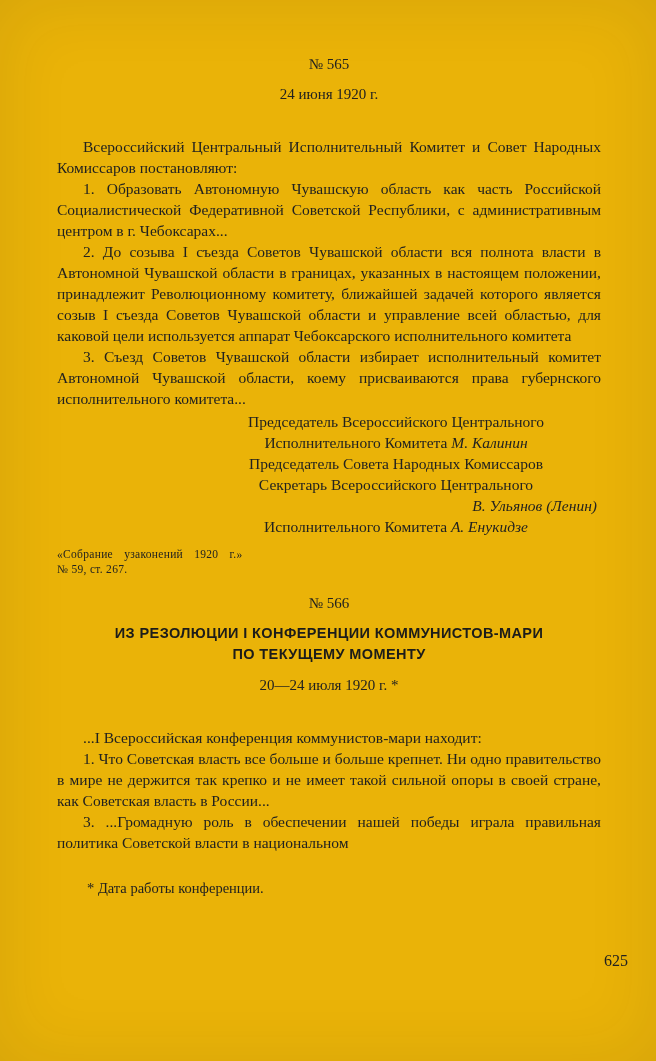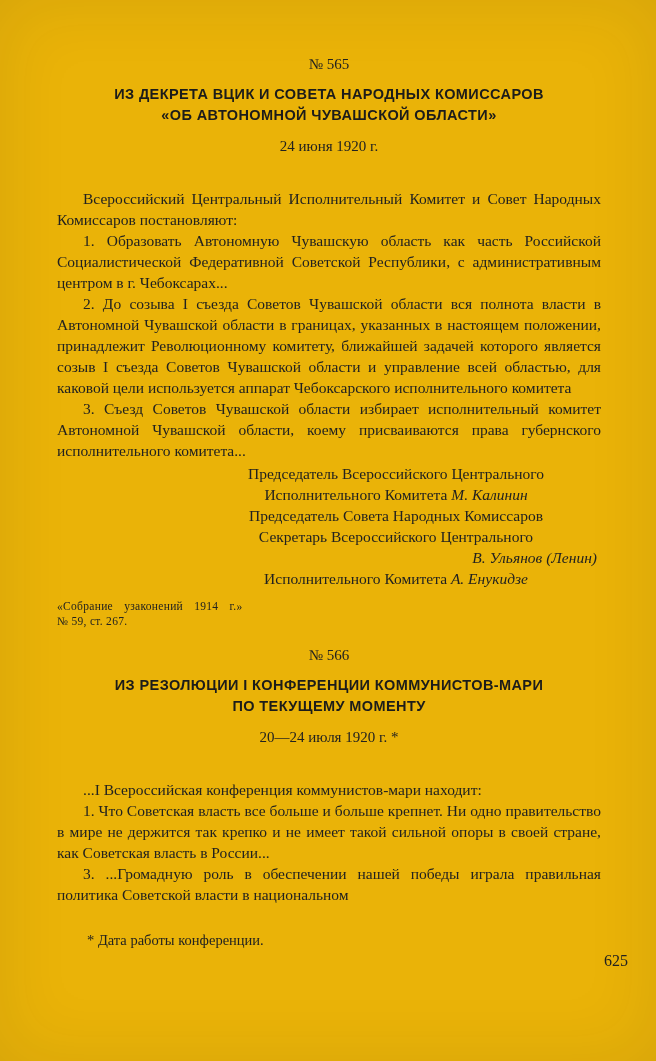--- a/index.html
+++ b/index.html
@@ -75,44 +75,40 @@
     font-size: 16px;
   }
 </style>
 </head>
 <body>
 
 <div class="page">
 
   <section class="doc">
     <div class="doc-number">№ 565</div>
-    <h1 class="doc-title">
-      <span class="title-line">ИЗ ДЕКРЕТА ВЦИК И СОВЕТА НАРОДНЫХ КОМИССАРОВ</span>
-      <span class="title-line">«ОБ АВТОНОМНОЙ ЧУВАШСКОЙ ОБЛАСТИ»</span>
-    </h1>
     <div class="doc-date">24 июня 1920 г.</div>
 
     <div class="doc-body">
       <p class="para">Всероссийский Центральный Исполнительный Комитет и Совет Народных Комиссаров постановляют:</p>
       <p class="para">1. Образовать Автономную Чувашскую область как часть Российской Социалистической Федеративной Советской Республики, с административным центром в г. Чебоксарах...</p>
       <p class="para">2. До созыва I съезда Советов Чувашской области вся полнота власти в Автономной Чувашской области в границах, указанных в настоящем положении, принадлежит Революционному комитету, ближайшей задачей которого является созыв I съезда Советов Чувашской области и управление всей областью, для каковой цели используется аппарат Чебоксарского исполнительного комитета</p>
       <p class="para">3. Съезд Советов Чувашской области избирает исполнительный комитет Автономной Чувашской области, коему присваиваются права губернского исполнительного комитета...</p>
     </div>
 
     <div class="signatures">
       <div class="sig-line"><span>Председатель Всероссийского Центрального</span><em></em></div>
       <div class="sig-line"><span>Исполнительного Комитета </span><em>М. Калинин</em></div>
       <div class="sig-line"><span>Председатель Совета Народных Комиссаров</span><em></em></div>
       <div class="sig-line"><span>Секретарь Всероссийского Центрального</span><em></em></div>
       <div class="sig-line align-right"><span></span><em>В. Ульянов (Ленин)</em></div>
       <div class="sig-line"><span>Исполнительного Комитета </span><em>А. Енукидзе</em></div>
     </div>
 
     <div class="source">
-      <div class="wide">«Собрание узаконений 1914 г.»</div>
+      <div class="wide">«Собрание узаконений 1920 г.»</div>
       <div>№ 59, ст. 267.</div>
     </div>
   </section>
 
   <section class="doc">
     <div class="doc-number">№ 566</div>
     <h1 class="doc-title">
       <span class="title-line">ИЗ РЕЗОЛЮЦИИ I КОНФЕРЕНЦИИ КОММУНИСТОВ-МАРИ</span>
       <span class="title-line">ПО ТЕКУЩЕМУ МОМЕНТУ</span>
     </h1>

